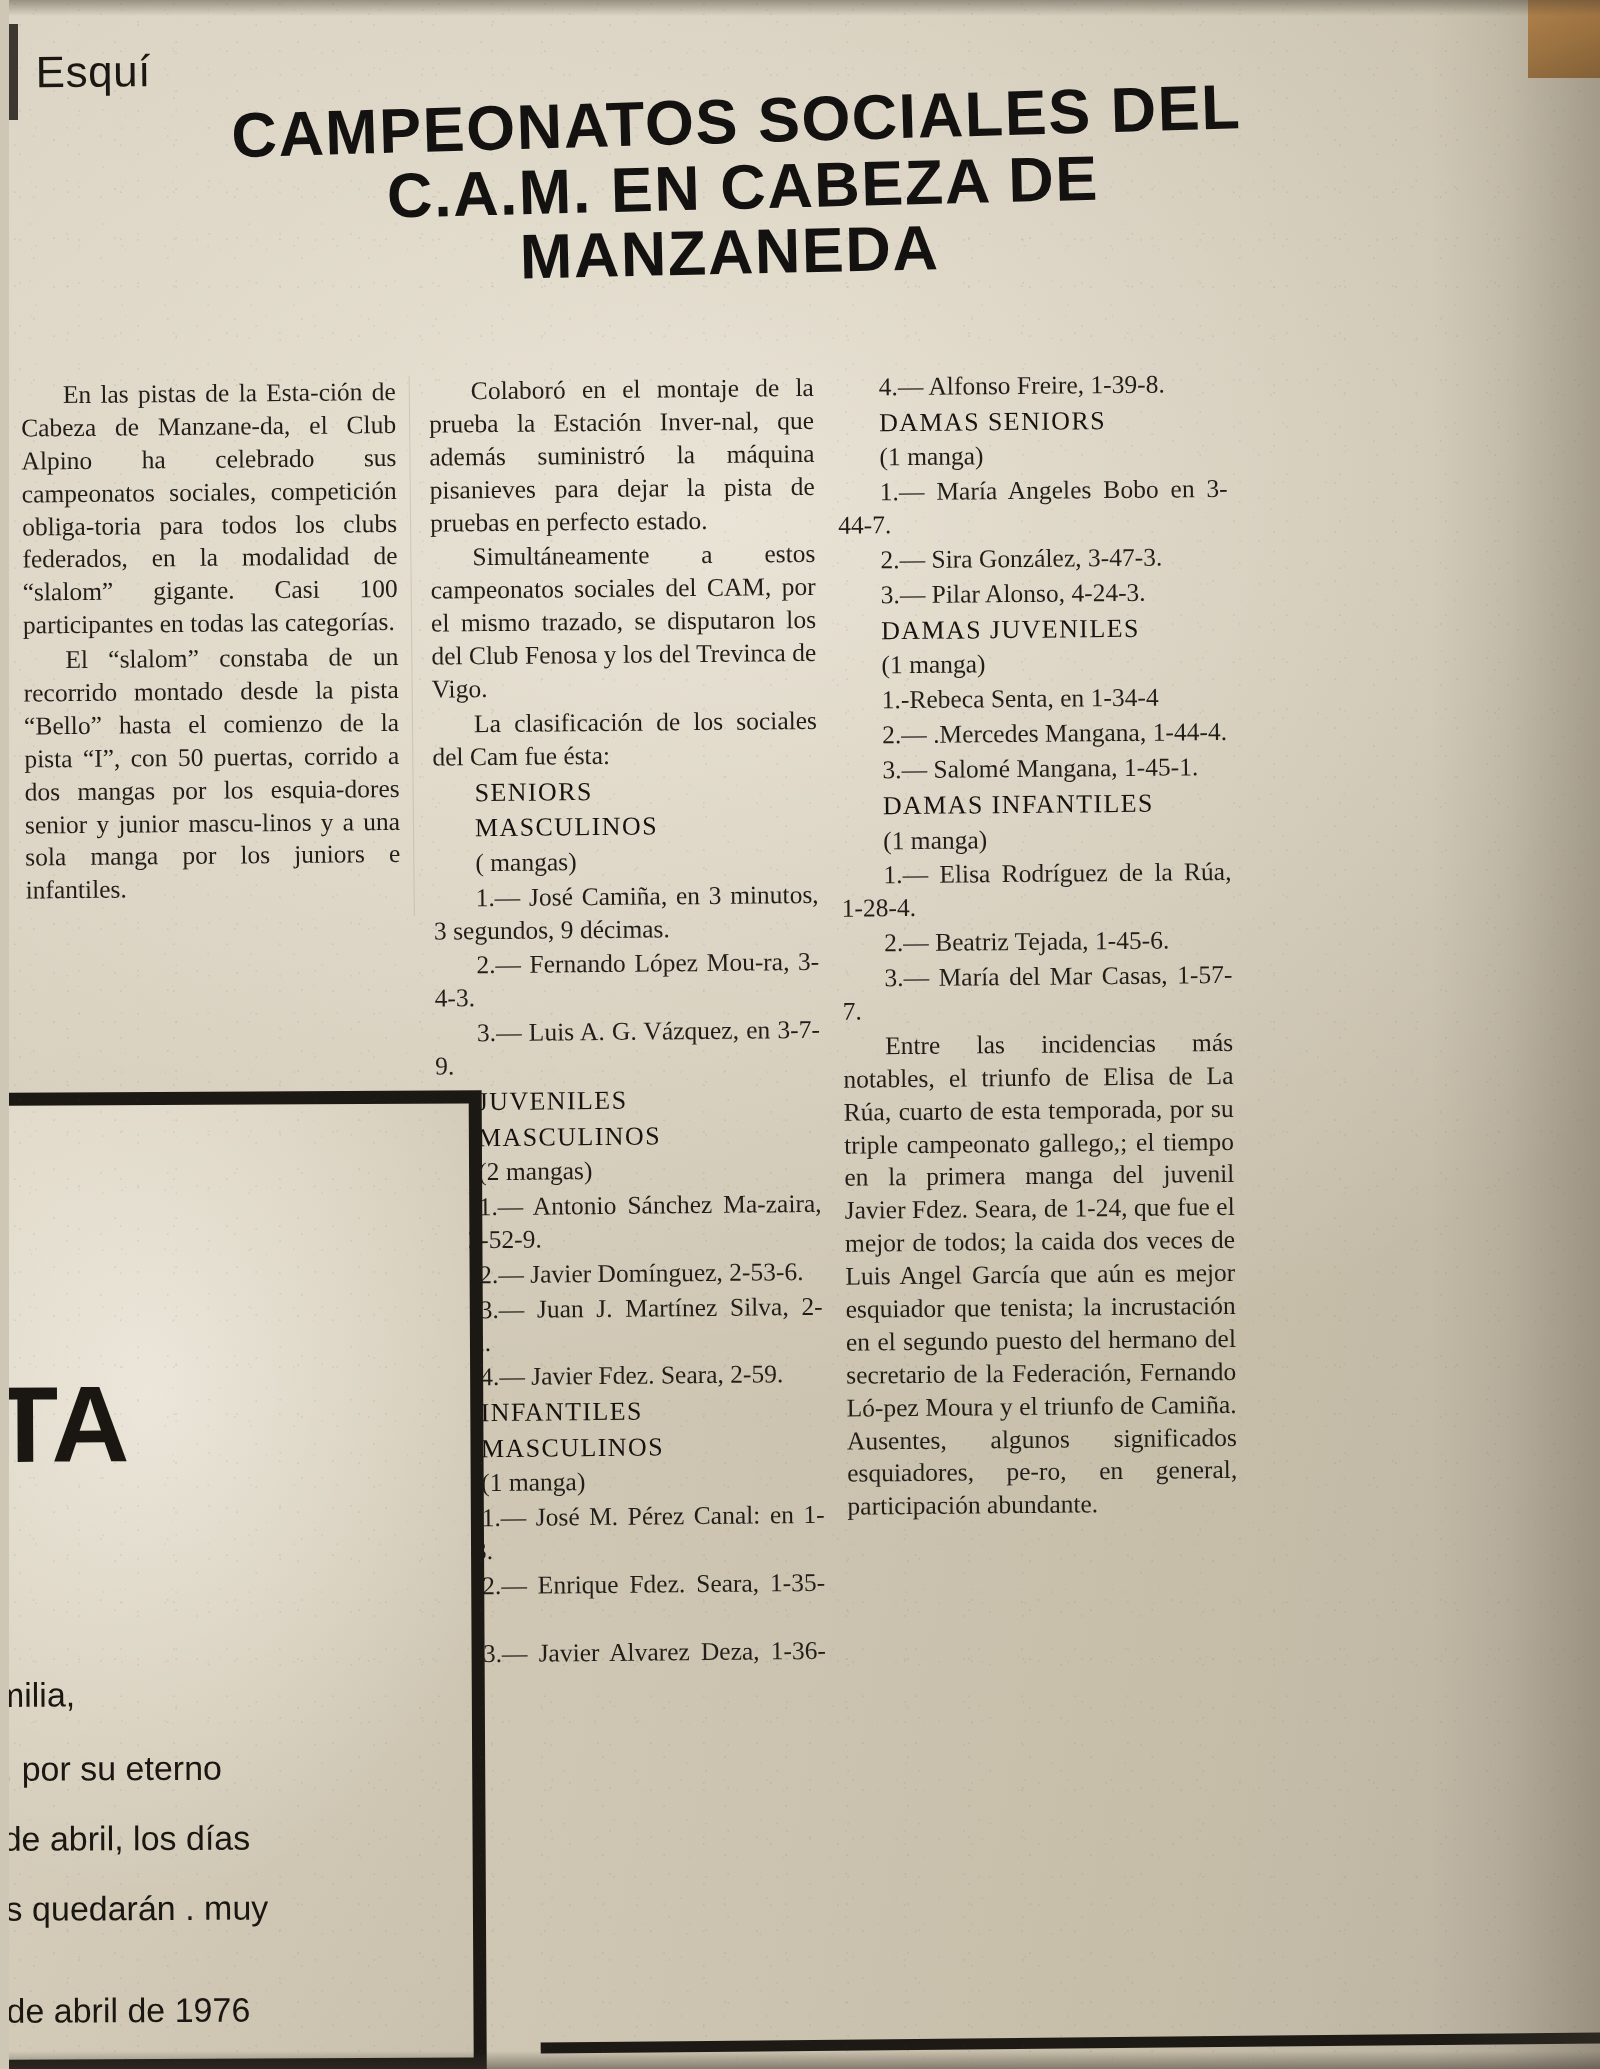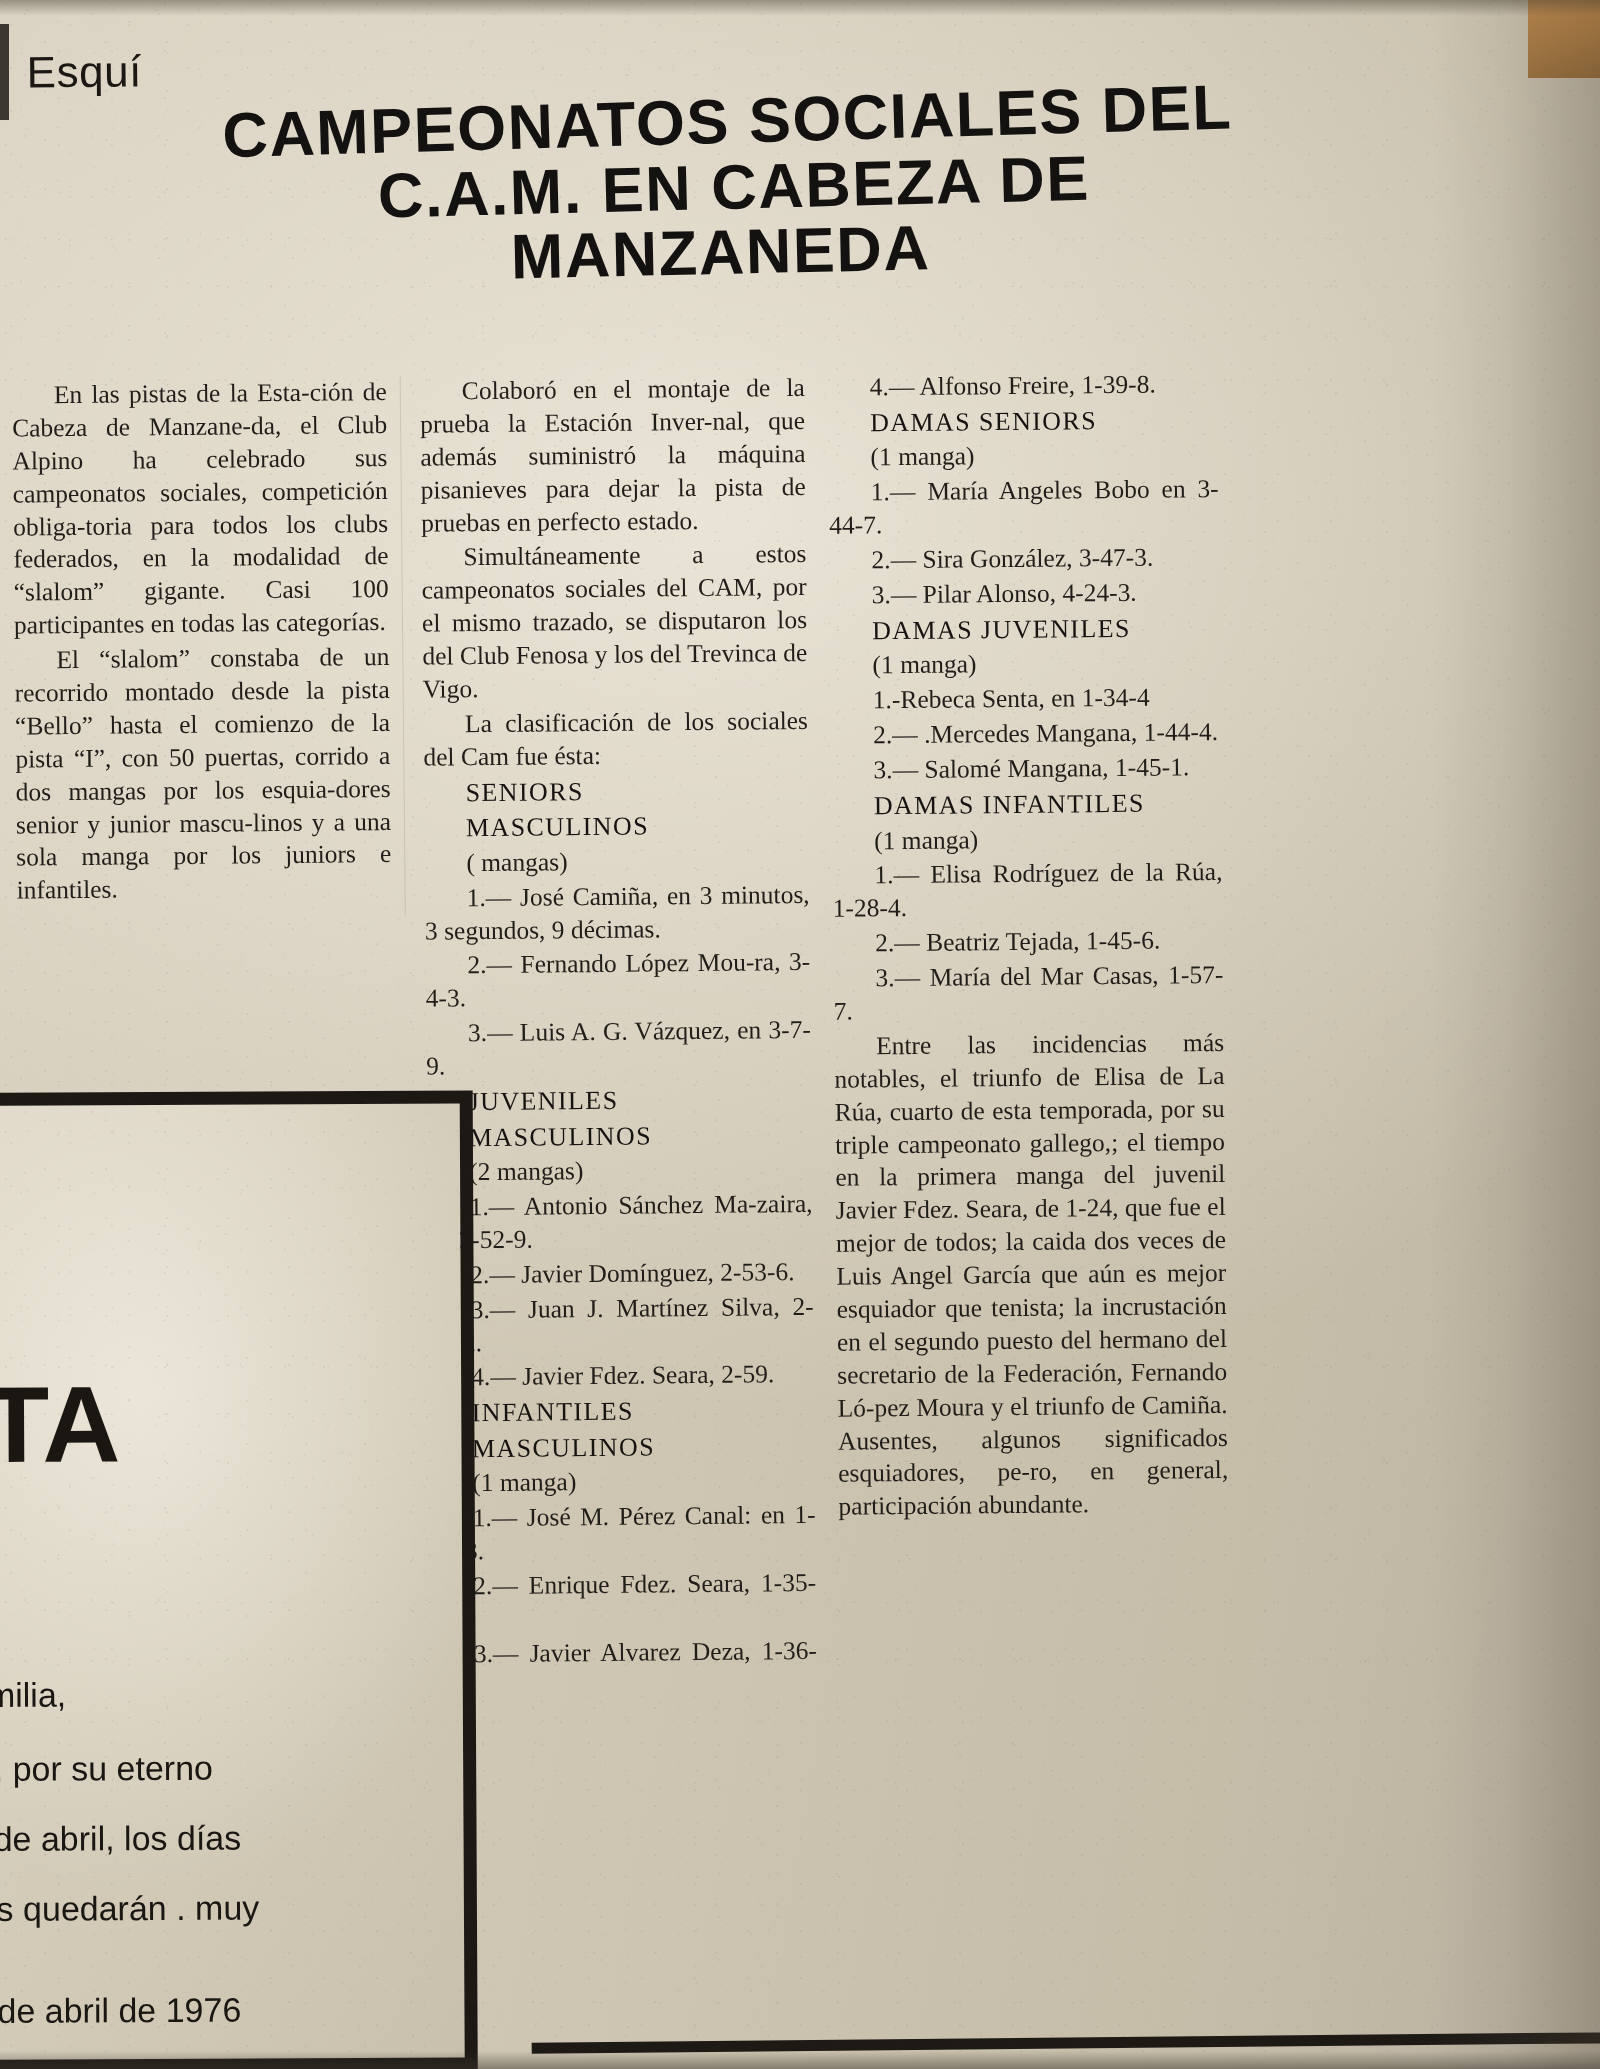--- a/index.html
+++ b/index.html
@@ -12,20 +12,21 @@
     position:relative;
   }
 
   
   #scan{
     position:absolute;inset:0;
     background:
       radial-gradient(ellipse 120% 70% at 45% 25%, rgba(255,252,243,.55), rgba(255,252,243,0) 62%),
       linear-gradient(100deg,#d8d0bf 0%, #d4ccba 18%, #cdc4b1 50%, #c6bda9 78%, #b9b0a0 100%);
     overflow:hidden;
+    margin-left:9px;
   }
   
   #grain{
     position:absolute;inset:0;
     opacity:.22;
     pointer-events:none;
     background-image:
       radial-gradient(circle at 11% 9%, rgba(90,80,65,.5) .6px, transparent 1.2px),
       radial-gradient(circle at 37% 23%, rgba(90,80,65,.45) .6px, transparent 1.2px),
       radial-gradient(circle at 63% 17%, rgba(90,80,65,.4) .5px, transparent 1.1px),

